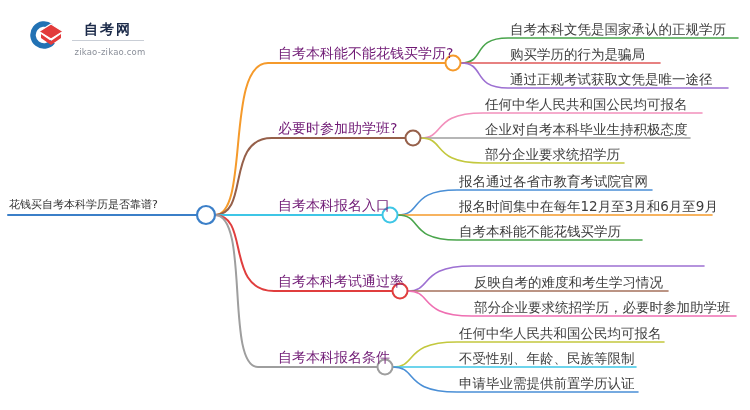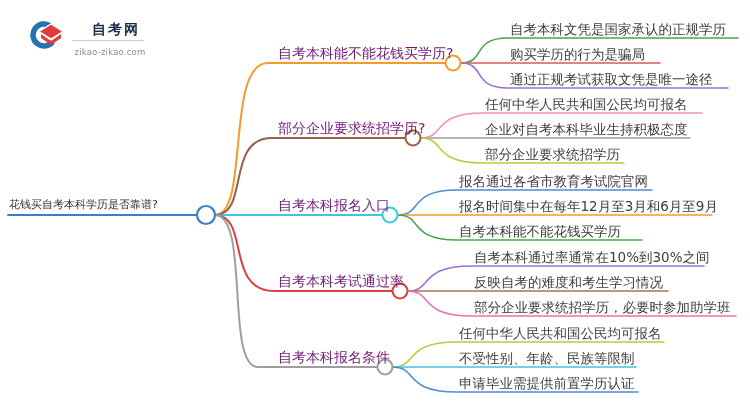--- a/index.html
+++ b/index.html
@@ -9,21 +9,21 @@
   }
   #wires{position:absolute;left:0;top:0;width:750px;height:410px;}
   .txt{position:absolute;white-space:nowrap;color:#3a3a3a;line-height:18px;cursor:default;}
   .central-label{font-size:11px;color:#333;}
   .branch-label{font-size:14px;color:#701a75;}
   .leaf-label{font-size:13.5px;color:#3d3d3d;}
   
   #logo{position:absolute;left:28px;top:14px;width:120px;height:44px;}
   #logo-icon{position:absolute;left:2px;top:3px;}
   #logo-title{position:absolute;left:48px;top:6px;width:64px;text-align:center;
-    font-size:14px;font-weight:bold;color:#1c2b4a;letter-spacing:2px;margin-left:8px;}
+    font-size:14px;font-weight:bold;color:#1c2b4a;letter-spacing:2px;}
   #logo-divider{position:absolute;left:44px;top:26px;width:72px;height:1px;background:#c9ced6;}
   #logo-domain{position:absolute;left:44px;top:29px;width:76px;text-align:center;
     font-size:8.5px;color:#8a8f99;letter-spacing:0.2px;}
 </style>
 </head>
 <body>
 
 <div id="stage">
 
   <div id="logo">
@@ -71,38 +71,37 @@
     <circle cx="453" cy="63" r="7.5" fill="#ffffff" stroke-width="2" stroke="#f59a2b"></circle>
     <circle cx="413" cy="138" r="7.5" fill="#ffffff" stroke-width="2" stroke="#96604a"></circle>
     <circle cx="390" cy="215" r="7.5" fill="#ffffff" stroke-width="2" stroke="#3ec6e6"></circle>
     <circle cx="400" cy="291" r="7.5" fill="#ffffff" stroke-width="2" stroke="#e03e3e"></circle>
     <circle cx="385" cy="367" r="7.5" fill="#ffffff" stroke-width="2" stroke="#9e9e9e"></circle>
   </svg>
 
   <div class="txt central-label" style="left:9px;top:196px;">花钱买自考本科学历是否靠谱?</div>
 
   <div class="txt branch-label" style="left:278px;top:44px;">自考本科能不能花钱买学历?</div>
-  <div class="txt branch-label" style="left:278px;top:119px;">部分企业要求统招学历?</div>
+  <div class="txt branch-label" style="left:278px;top:119px;">必要时参加助学班?</div>
   <div class="txt branch-label" style="left:278px;top:196px;">自考本科报名入口</div>
   <div class="txt branch-label" style="left:278px;top:272px;">自考本科考试通过率</div>
   <div class="txt branch-label" style="left:278px;top:348px;">自考本科报名条件</div>
 
   <div class="txt leaf-label" style="left:510px;top:20px;">自考本科文凭是国家承认的正规学历</div>
   <div class="txt leaf-label" style="left:510px;top:45px;">购买学历的行为是骗局</div>
   <div class="txt leaf-label" style="left:510px;top:70px;">通过正规考试获取文凭是唯一途径</div>
 
   <div class="txt leaf-label" style="left:485px;top:95px;">任何中华人民共和国公民均可报名</div>
   <div class="txt leaf-label" style="left:485px;top:120px;">企业对自考本科毕业生持积极态度</div>
   <div class="txt leaf-label" style="left:485px;top:145px;">部分企业要求统招学历</div>
 
   <div class="txt leaf-label" style="left:459px;top:172px;">报名通过各省市教育考试院官网</div>
   <div class="txt leaf-label" style="left:459px;top:197px;">报名时间集中在每年12月至3月和6月至9月</div>
   <div class="txt leaf-label" style="left:459px;top:222px;">自考本科能不能花钱买学历</div>
 
-  <div class="txt leaf-label" style="left:474px;top:248px;">自考本科通过率通常在10%到30%之间</div>
   <div class="txt leaf-label" style="left:474px;top:273px;">反映自考的难度和考生学习情况</div>
   <div class="txt leaf-label" style="left:474px;top:298px;">部分企业要求统招学历，必要时参加助学班</div>
 
   <div class="txt leaf-label" style="left:459px;top:349px;">不受性别、年龄、民族等限制</div>
   <div class="txt leaf-label" style="left:459px;top:324px;">任何中华人民共和国公民均可报名</div>
   <div class="txt leaf-label" style="left:459px;top:374px;">申请毕业需提供前置学历认证</div>
 
 </div>
 
 </body></html>

